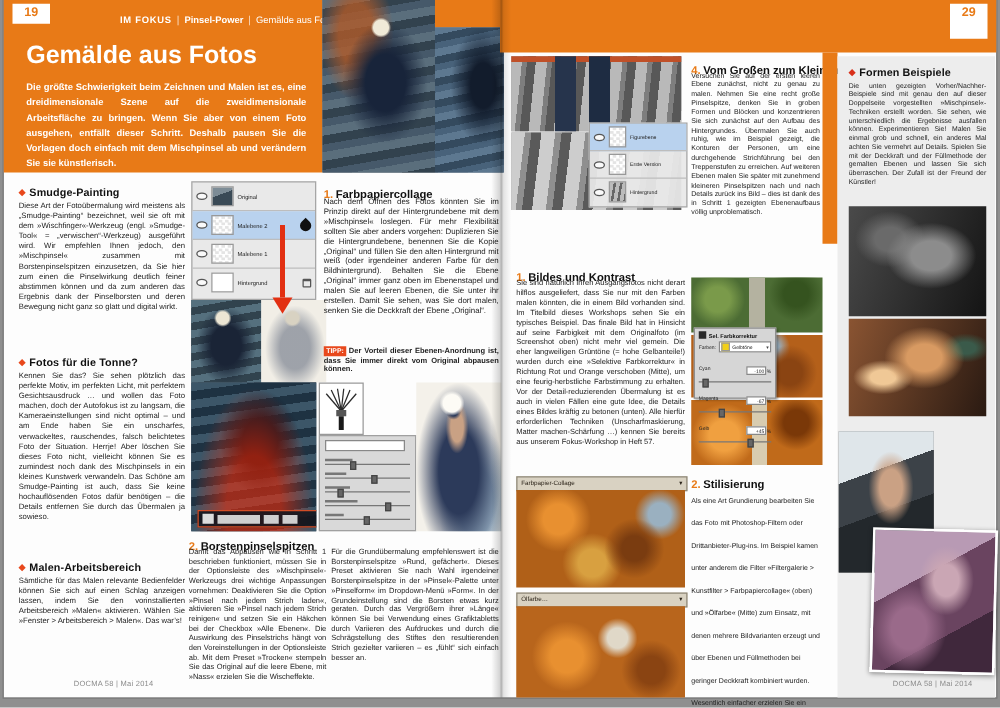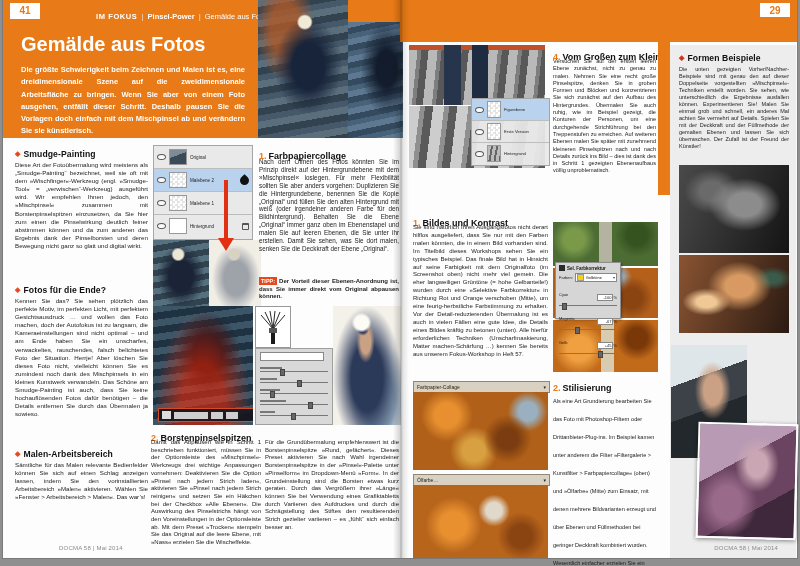--- a/index.html
+++ b/index.html
@@ -30,21 +30,21 @@
   .footer-txt{font-size:6px;color:#8a8a8a;letter-spacing:.2px;}
 </style>
 </head>
 <body>
 
 <div id="spread">
 
   <div class="abs" style="left:0;top:0;width:397px;height:558px;"></div>
 
   <div class="abs" style="left:0;top:0;width:255px;height:138px;background:#e87a17;"></div>
-  <div class="abs pagenum" style="left:7px;top:3px;width:30px;height:16px;">41</div>
+  <div class="abs pagenum" style="left:7px;top:3px;width:30px;height:16px;">19</div>
   <div class="abs" style="left:45px;top:5px;white-space:nowrap;margin-left:48px;">
     <span class="crumb b" style="letter-spacing:.6px;">IM FOKUS</span><span class="crumb-sep">|</span><span class="crumb b">Pinsel-Power</span><span class="crumb-sep">|</span><span class="crumb">Gemälde aus Fotos</span>
   </div>
   <div class="abs b" style="left:18px;top:33px;font-size:20px;color:#fff;">Gemälde aus Fotos</div>
   <div class="abs b jt" style="left:18px;top:64px;width:224px;font-size:7.5px;line-height:12.3px;color:#fff;">Die größte Schwierigkeit beim Zeichnen und Malen ist es, eine dreidimensionale Szene auf die zweidimensionale Arbeitsfläche zu bringen. Wenn Sie aber von einem Foto ausgehen, entfällt dieser Schritt. Deshalb pausen Sie die Vorlagen doch einfach mit dem Mischpinsel ab und verändern Sie sie künstlerisch.</div>
 
   <div class="ph" style="left:255px;top:0;width:90px;height:138px;background:
     radial-gradient(circle at 52% 16%, #f0ead8 0 6px, rgba(240,234,216,0) 8px),
     radial-gradient(ellipse at 56% 48%, #18243a 0 16px, rgba(24,36,58,0) 34px),
     radial-gradient(ellipse at 30% 20%, rgba(176,90,40,.8) 0 14px, rgba(176,90,40,0) 30px),
@@ -173,30 +173,30 @@
   <div class="abs" style="left:148px;top:427px;">
     <span class="step-h"><span class="step-no">2.</span><span>Borstenpinselspitzen</span></span>
   </div>
   <div class="abs body-txt" style="left:148px;top:439px;width:110px;font-size:6px;line-height:7.7px;">Damit das Abpausen wie in Schritt 1 beschrieben funktioniert, müssen Sie in der Optionsleiste des »Mischpinsel«-Werkzeugs drei wichtige Anpassungen vornehmen: Deaktivieren Sie die Option »Pinsel nach jedem Strich laden«, aktivieren Sie »Pinsel nach jedem Strich reinigen« und setzen Sie ein Häkchen bei der Checkbox »Alle Ebenen«. Die Auswirkung des Pinselstrichs hängt von den Voreinstellungen in der Optionsleiste ab. Mit dem Preset »Trocken« stempeln Sie das Original auf die leere Ebene, mit »Nass« erzielen Sie die Wischeffekte.</div>
 
   <div class="abs body-txt" style="left:262px;top:439px;width:134px;font-size:6px;line-height:7.7px;">Für die Grundübermalung empfehlenswert ist die Borstenpinselspitze »Rund, gefächert«. Dieses Preset aktivieren Sie nach Wahl irgendeiner Borstenpinselspitze in der »Pinsel«-Palette unter »Pinselform« im Dropdown-Menü »Form«. In der Grundeinstellung sind die Borsten etwas kurz geraten. Durch das Vergrößern ihrer »Länge« können Sie bei Verwendung eines Grafiktabletts durch Variieren des Aufdruckes und durch die Schrägstellung des Stiftes den resultierenden Strich gezielter variieren – es „fühlt“ sich einfach besser an.</div>
 
   <div class="abs h-diamond" style="left:12px;top:149px;"><span class="diamond">◆</span><span>Smudge-Painting</span></div>
   <div class="abs body-txt" style="left:12px;top:161px;width:133px;font-size:6.2px;line-height:8.1px;">Diese Art der Fotoübermalung wird meistens als „Smudge-Painting“ bezeichnet, weil sie oft mit dem »Wischfinger«-Werkzeug (engl. »Smudge-Tool« = „verwischen“-Werkzeug) ausgeführt wird. Wir empfehlen Ihnen jedoch, den »Mischpinsel« zusammen mit Borstenpinselspitzen einzusetzen, da Sie hier zum einen die Pinselwirkung deutlich feiner abstimmen können und da zum anderen das Ergebnis dank der Pinselborsten und deren Bewegung nicht ganz so glatt und digital wirkt.</div>
 
-  <div class="abs h-diamond" style="left:12px;top:285px;"><span class="diamond">◆</span><span>Fotos für die Ende?</span></div>
+  <div class="abs h-diamond" style="left:12px;top:285px;"><span class="diamond">◆</span><span>Fotos für die Tonne?</span></div>
   <div class="abs body-txt" style="left:12px;top:297px;width:133px;font-size:6.2px;line-height:8.1px;">Kennen Sie das? Sie sehen plötzlich das perfekte Motiv, im perfekten Licht, mit perfektem Gesichtsausdruck … und wollen das Foto machen, doch der Autofokus ist zu langsam, die Kameraeinstellungen sind nicht optimal – und am Ende haben Sie ein unscharfes, verwackeltes, rauschendes, falsch belichtetes Foto der Situation. Herrje! Aber löschen Sie dieses Foto nicht, vielleicht können Sie es zumindest noch dank des Mischpinsels in ein kleines Kunstwerk verwandeln. Das Schöne am Smudge-Painting ist auch, dass Sie keine hochauflösenden Fotos dafür benötigen – die Details entfernen Sie durch das Übermalen ja sowieso.</div>
 
   <div class="abs h-diamond" style="left:12px;top:449px;"><span class="diamond">◆</span><span>Malen-Arbeitsbereich</span></div>
   <div class="abs body-txt" style="left:12px;top:461px;width:133px;font-size:6.2px;line-height:8.1px;">Sämtliche für das Malen relevante Bedienfelder können Sie sich auf einen Schlag anzeigen lassen, indem Sie den vorinstallierten Arbeitsbereich »Malen« aktivieren. Wählen Sie »Fenster &gt; Arbeitsbereich &gt; Malen«. Das war’s!</div>
 
   <div class="abs footer-txt" style="left:56px;top:545px;">DOCMA 58 | Mai 2014</div>
 
   <div class="abs" style="left:397px;top:0;width:397px;height:42px;background:#e87a17;"></div>
-  <div class="abs pagenum" style="left:757px;top:3px;width:30px;height:14px;">29</div>
+  <div class="abs pagenum" style="left:757px;top:3px;width:30px;height:28px;">29</div>
 
   <div class="ph" style="left:406px;top:45px;width:136px;height:60px;background:
     linear-gradient(90deg, rgba(0,0,0,0) 26%, #26344c 26% 38%, rgba(0,0,0,0) 38% 46%, #1e2c42 46% 58%, rgba(0,0,0,0) 58%),
     linear-gradient(#c05028 0 5px, rgba(192,80,40,0) 5px),
     repeating-linear-gradient(96deg,#b9b9b9 0 9px,#7e7e7e 9px 13px,#585858 13px 20px), #8d8d8d;"></div>
   <div class="ph" style="left:406px;top:106px;width:136px;height:62px;background:
     repeating-linear-gradient(97deg,#cdcdcd 0 11px,#8f8f8f 11px 16px,#5a5a5a 16px 24px), #9a9a9a;"></div>
 
   <div class="abs" style="left:468px;top:98px;width:77px;height:66px;background:rgba(233,233,233,.94);border:1px solid #a6a6a6;">
     <div class="prow" style="height:21px;background:#b9d2ee;">

